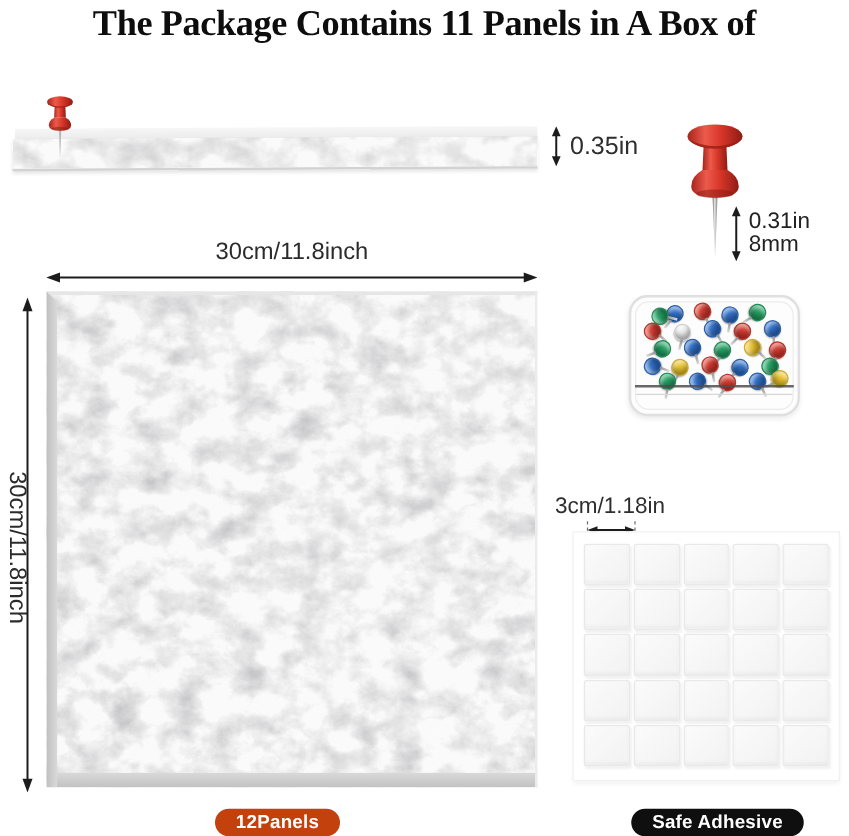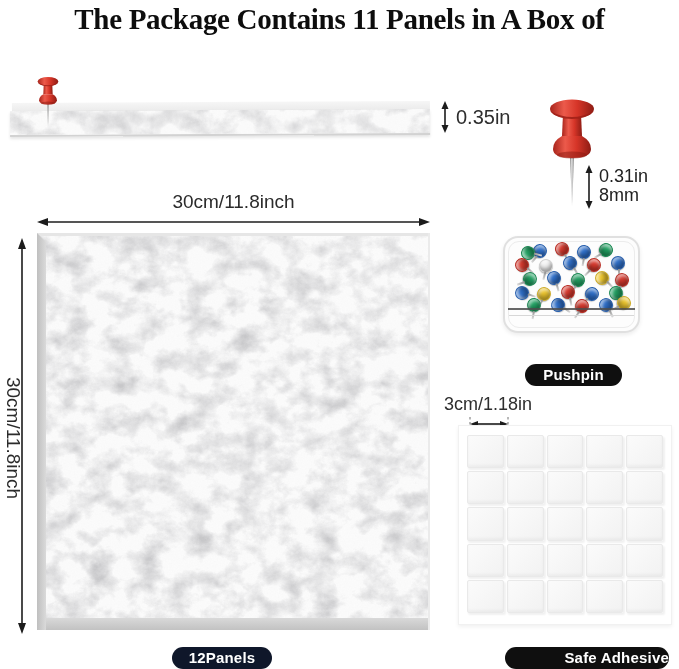--- a/index.html
+++ b/index.html
@@ -163,21 +163,21 @@
     <svg class="felt-svg">
       <rect width="100%" height="100%" fill="#fcfcfc"></rect>
       <rect width="100%" height="100%" filter="url(#feltVein)" opacity="0.6"></rect>
       <rect width="100%" height="100%" filter="url(#feltGrain)" opacity="0.10"></rect>
     </svg>
     <div class="panel-edge-top"></div>
     <div class="panel-edge-right"></div>
     <div class="panel-bevel-left"></div>
     <div class="panel-bevel-bottom"></div>
   </div>
-  <div class="badge" style="left: 172px; top: 647px; width: 100px; background: #0f172a; color: rgb(255, 255, 255);">12Panels</div>
+  <div class="badge" style="left: 172px; top: 647px; width: 100px; background: #c2410c; color: rgb(255, 255, 255);">12Panels</div>
 
   <div class="pinbox">
     <div class="pinbox-rim"></div>
     <div class="pin-pile">
         <div class="pin" style="left: 22px; top: 2px; background: rgb(47, 111, 201); transform: rotate(40deg);">
           <div class="pin-stem"></div>
         </div>
         <div class="pin" style="left: 44px; top: 0px; background: rgb(214, 57, 46); transform: rotate(-20deg);">
           <div class="pin-stem"></div>
         </div>
@@ -247,21 +247,20 @@
         <div class="pin" style="left: 88px; top: 56px; background: rgb(47, 111, 201); transform: rotate(-25deg);">
           <div class="pin-stem"></div>
         </div>
         <div class="pin" style="left: 106px; top: 54px; background: rgb(237, 198, 47); transform: rotate(65deg);">
           <div class="pin-stem"></div>
         </div>
       </div>
     <div class="pinbox-seam1"></div>
     <div class="pinbox-seam2"></div>
   </div>
-  <div class="badge" style="left: 525px; top: 364px; width: 97px; background: rgb(15, 15, 15); color: rgb(255, 255, 255);">Pushpin</div>
 
   <div class="dim" style="left:444px;top:394px;font-size:18px">3cm/1.18in</div>
   <svg class="arr" style="left:468px;top:416px;width:42px;height:20px">
     <line class="dash" x1="2" y1="1" x2="2" y2="19"></line>
     <line class="dash" x1="40" y1="1" x2="40" y2="19"></line>
     <line x1="7" y1="8" x2="35" y2="8"></line>
     <polygon points="2,8 10,5 10,11"></polygon>
       <polygon points="40,8 32,5 32,11"></polygon>
   </svg>
   <div class="sheet">
@@ -286,15 +285,15 @@
         <div class="adh-cell"></div>
         <div class="adh-cell"></div>
         <div class="adh-cell"></div>
         <div class="adh-cell"></div>
         <div class="adh-cell"></div>
         <div class="adh-cell"></div>
         <div class="adh-cell"></div>
         <div class="adh-cell"></div>
       </div>
   </div>
-  <div class="badge" style="left: 505px; top: 647px; width: 164px; background: rgb(15, 15, 15); color: rgb(255, 255, 255); text-align: right;">Safe Adhesive</div>
+  <div class="badge" style="left: 505px; top: 647px; width: 138px; background: rgb(15, 15, 15); color: rgb(255, 255, 255);">Safe Adhesive</div>
 
 </div>
 
 </body></html>

